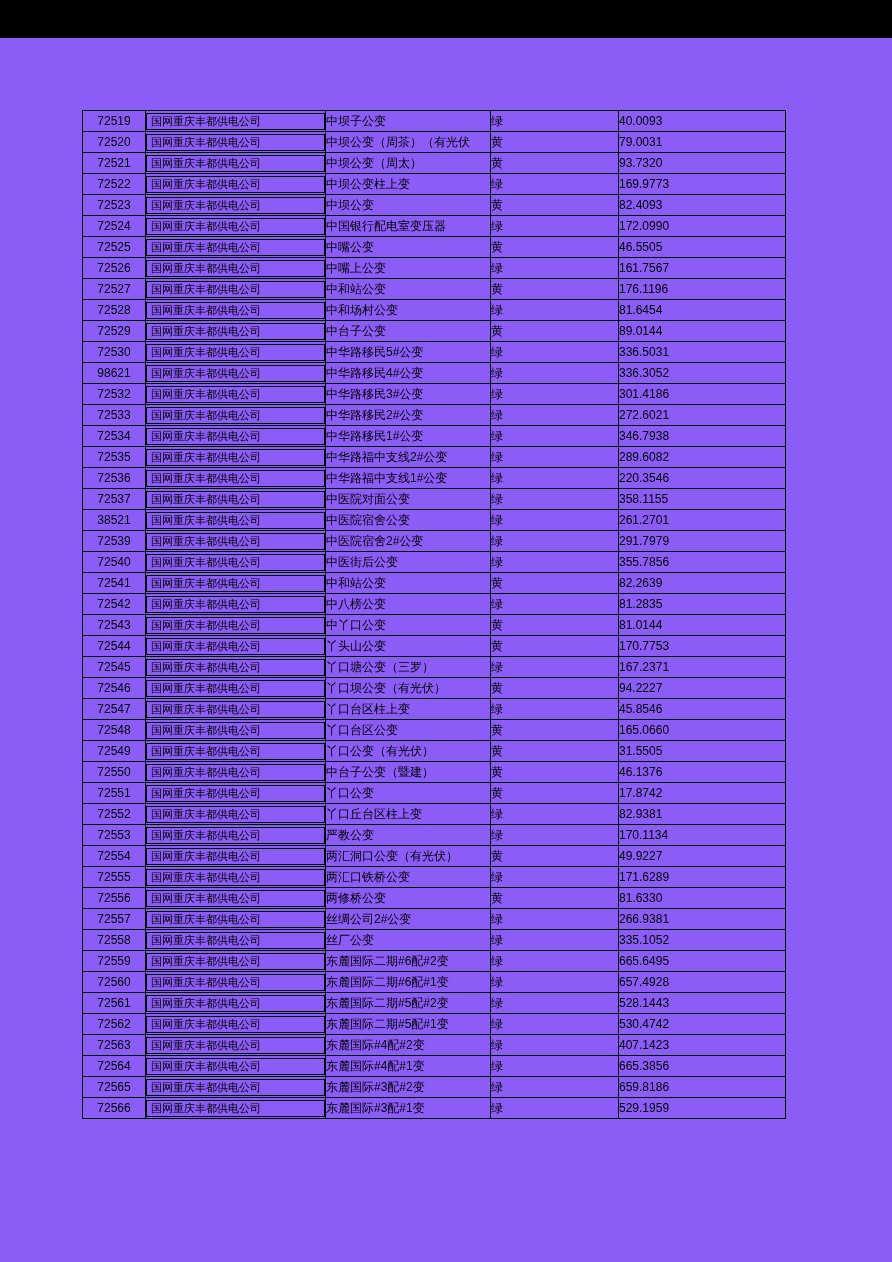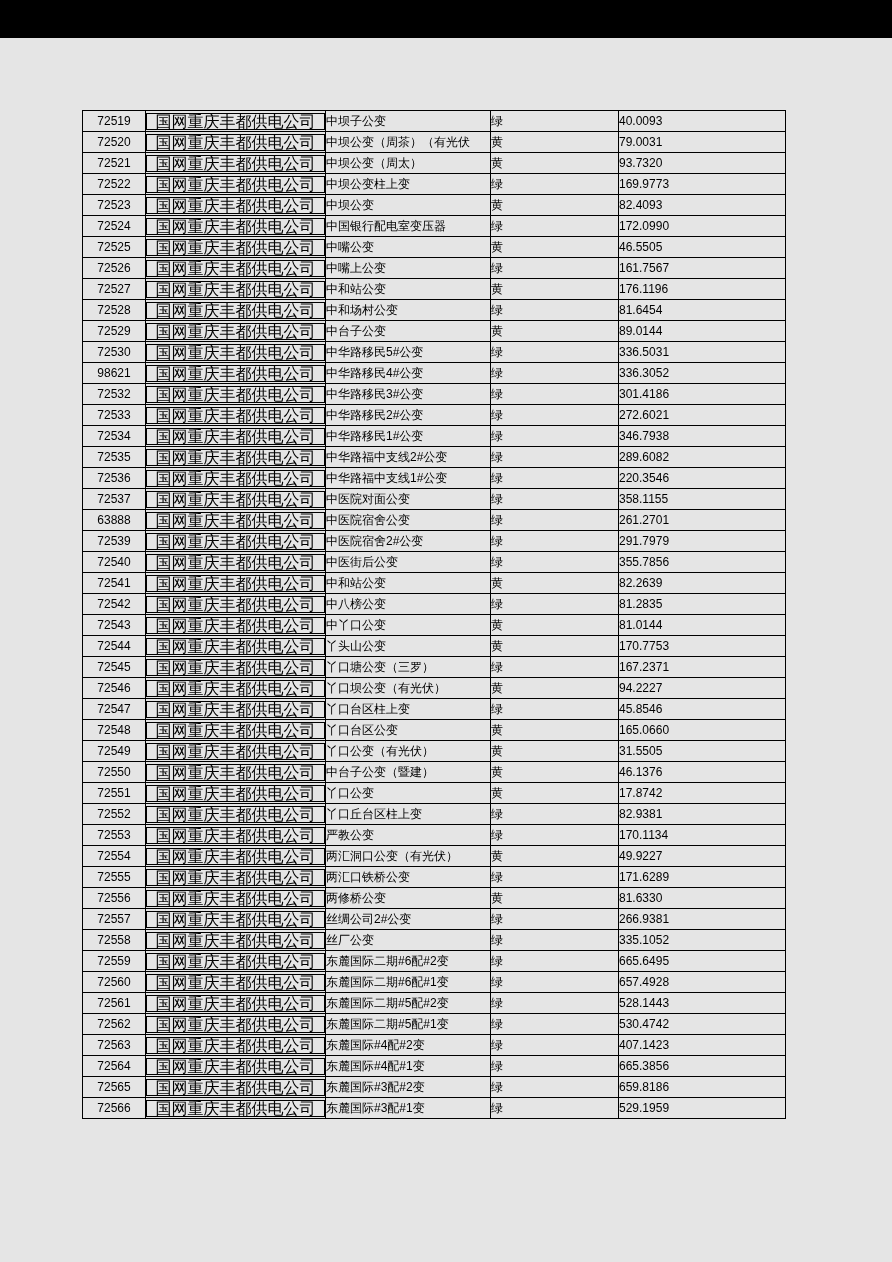--- a/index.html
+++ b/index.html
@@ -1,20 +1,20 @@
 <!DOCTYPE html>
 <html><head>
 <meta charset="utf-8">
 <style>
   html, body { margin: 0; padding: 0; background: #ffffff; }
   .page {
     position: relative;
     width: 892px;
     height: 1262px;
-    background: #e5e5e5;
+    background: #8b5cf6;
     font-family: "Liberation Sans", sans-serif;
     color: #000000;
     overflow: hidden;
   }
   .top-bar {
     position: absolute;
     left: 0; top: 0;
     width: 892px; height: 38px;
     background: #000000;
   }
@@ -37,24 +37,23 @@
     vertical-align: middle;
   }
   td.c-id      { width: 63px;  text-align: center; }
   td.c-company { width: 180px; padding: 1px; }
   .company-box {
     display: block;
     border: 1px solid #000000;
     height: 17px;
     line-height: 15px;
     padding: 0 4px;
-    font-size: 16px;
+    font-size: 11px;
     overflow: hidden;
     box-sizing: border-box;
-    text-align: center;
   }
   td.c-name    { width: 165px; padding-left: 5px; }
   td.c-status  { width: 128px; padding-left: 5px; }
   td.c-value   { width: 167px; padding-right: 55px; }
 </style>
 </head>
 <body>
 
 <div class="page">
 
@@ -227,21 +226,21 @@
         <tr>
       <td class="c-id">72537</td>
       <td class="c-company">
         <span class="company-box">国网重庆丰都供电公司</span>
       </td>
       <td class="c-name">中医院对面公变</td>
       <td class="c-status">绿</td>
       <td class="c-value">358.1155</td>
     </tr>
         <tr>
-      <td class="c-id">63888</td>
+      <td class="c-id">38521</td>
       <td class="c-company">
         <span class="company-box">国网重庆丰都供电公司</span>
       </td>
       <td class="c-name">中医院宿舍公变</td>
       <td class="c-status">绿</td>
       <td class="c-value">261.2701</td>
     </tr>
         <tr>
       <td class="c-id">72539</td>
       <td class="c-company">

